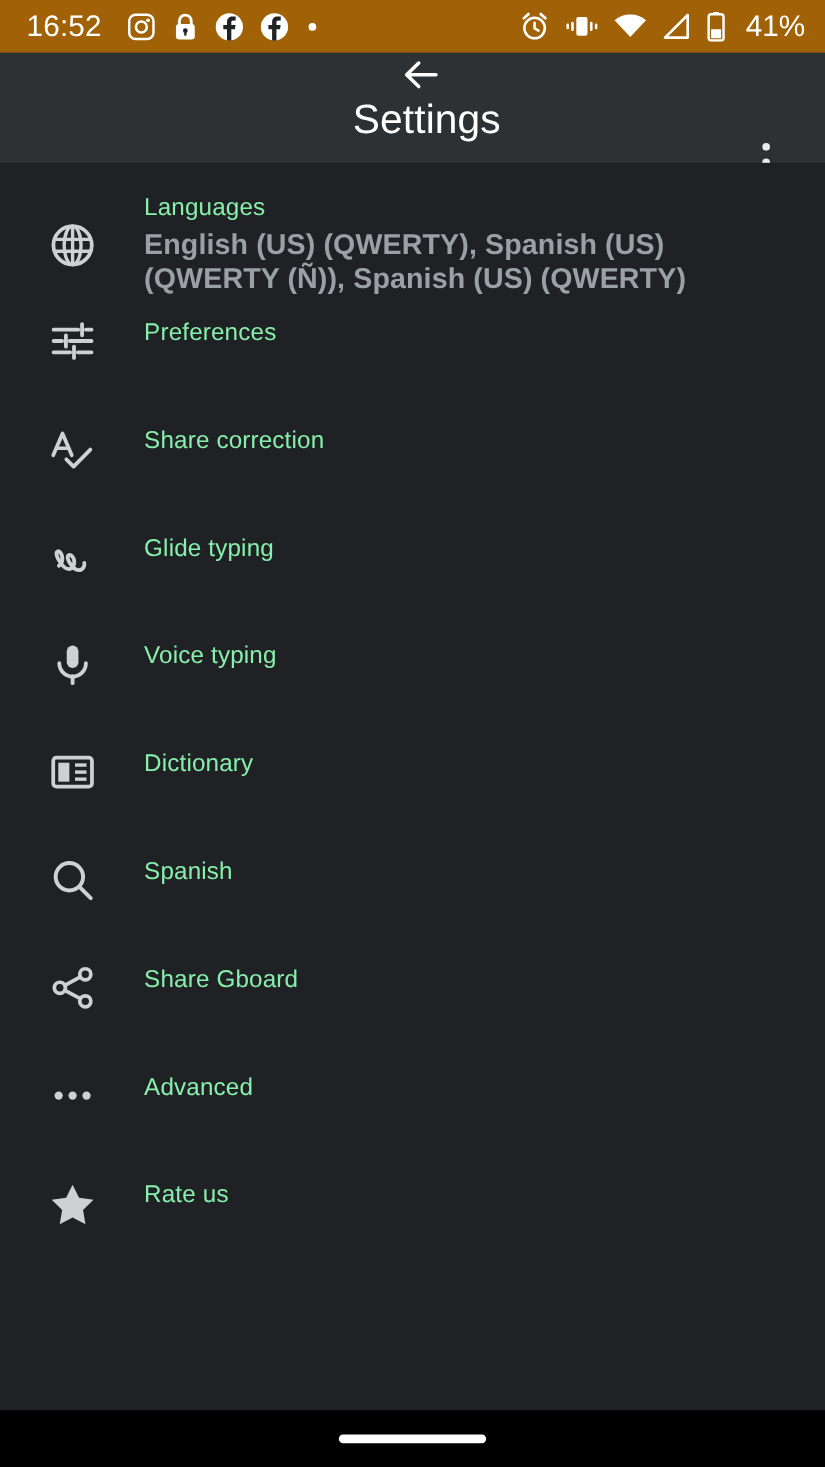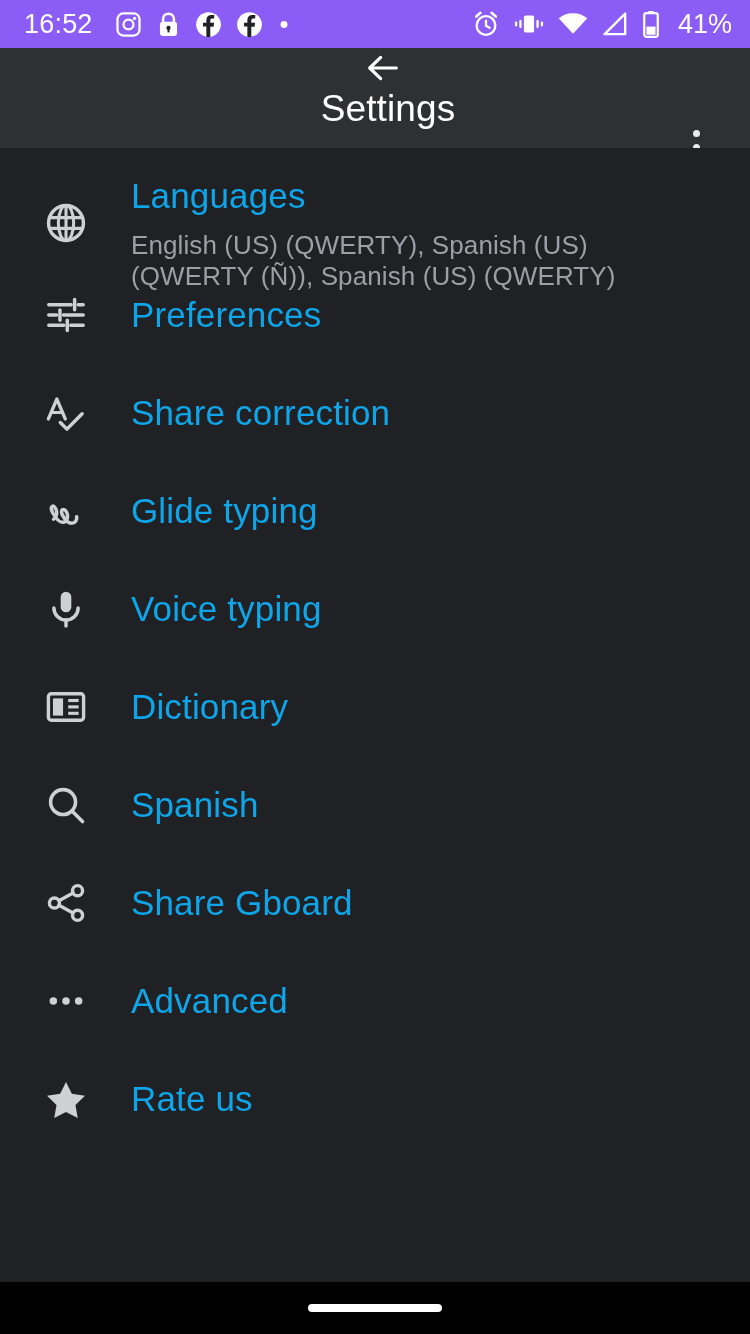--- a/index.html
+++ b/index.html
@@ -12,21 +12,21 @@
   #screen {
     position:relative;
     width:750px; height:1334px;
     background:#202124;
   }
 
   
   #status-bar {
     position:absolute; top:0; left:0;
     width:750px; height:48px;
-    background:#8b5cf6;
+    background:#a16207;
     display:flex; align-items:center;
     padding:0 18px 0 24px;
     color:#ffffff;
   }
   #status-clock {
     font-size:27px; letter-spacing:0.2px;
     font-weight:400; line-height:1;
     margin-right:22px;
   }
   .status-left-icons { display:flex; align-items:center; gap:14px; flex:0 0 auto; }
@@ -71,26 +71,26 @@
     padding-left:0;
   }
   .row.languages { align-items:flex-start; padding-top:16px; min-height:130px; }
   .row-icon {
     width:131px; flex:0 0 131px;
     display:flex; align-items:center; justify-content:center;
   }
   .row.languages .row-icon { height:98px; }
   .row-text { flex:1 1 auto; padding-right:28px; }
   .row-title {
-    color:#0ea5e9; font-size:35px; font-weight:400;
+    color:#86efac; font-size:22px; font-weight:400;
     letter-spacing:0.15px; line-height:1.25;
   }
   .row-sub {
-    color:#9aa0a6; font-size:26px; font-weight:400;
-    line-height:1.22; margin-top:12px; max-width:545px;
+    color:#9aa0a6; font-size:26px; font-weight:700;
+    line-height:1.22; margin-top:5px; max-width:545px;
     letter-spacing:0.1px;
   }
 
   
   #nav-bar {
     position:absolute; left:0; top:1282px;
     width:750px; height:52px; background:#000000;
     display:flex; align-items:center; justify-content:center;
   }
   #nav-pill {

